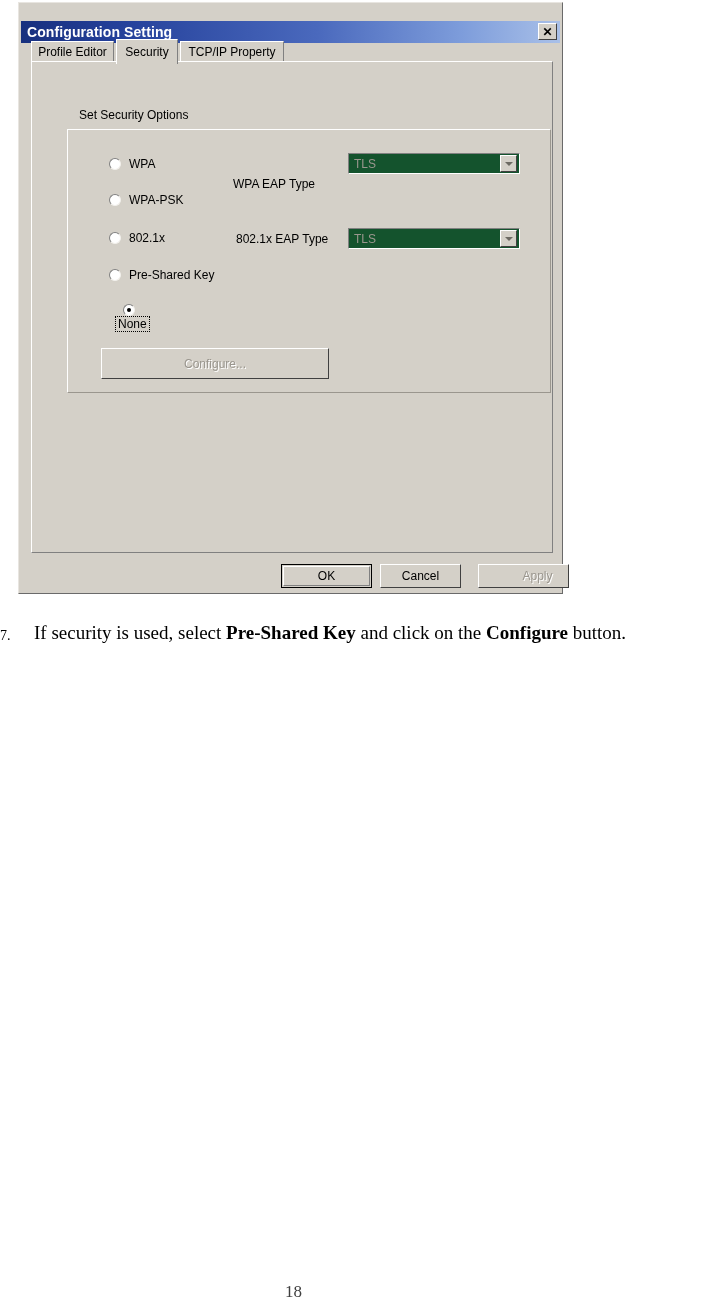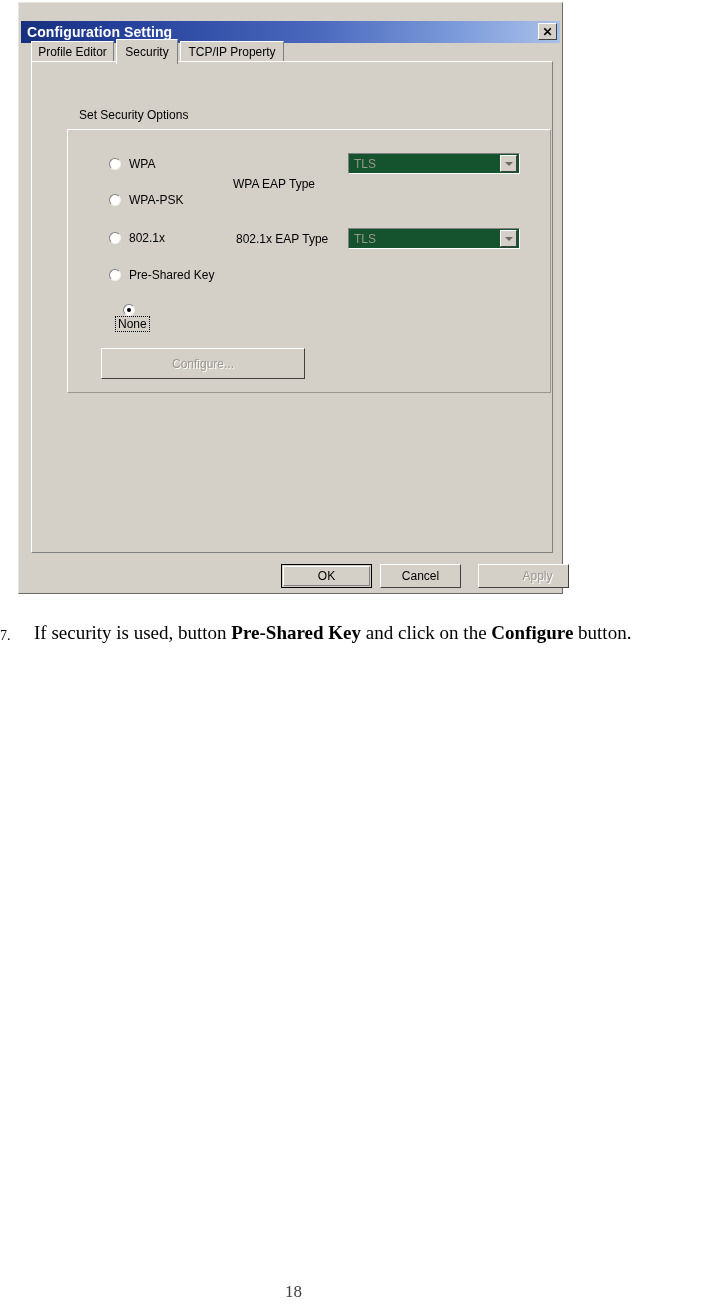--- a/index.html
+++ b/index.html
@@ -275,21 +275,21 @@
     pointer-events: none;
   }
   .btn.disabled {
     color: #9a968e;
     text-shadow: 1px 1px 0 #ffffff;
     cursor: default;
   }
   #configure-button {
     left: 82px;
     top: 345px;
-    width: 204px;
+    width: 228px;
     height: 31px;
   }
   #ok-button    { left: 262px; top: 561px; width: 91px; height: 24px; text-align: right; }
   #cancel-button{ left: 361px; top: 561px; width: 81px; height: 24px; }
   #apply-button { left: 459px; top: 561px; width: 91px; height: 24px; padding-left: 28px; }
 
   
   #caption {
     position: absolute;
     left: 0px;
@@ -403,16 +403,16 @@
   <div class="btn" id="cancel-button">
     <span>Cancel</span>
   </div>
   <div class="btn disabled" id="apply-button">
     <span>Apply</span>
   </div>
 </div>
 
 <div id="caption">
   <span id="caption-number">7.</span>
-  <span id="caption-text"><span>If security is used, button </span><b>Pre-Shared Key</b><span> and click on the </span><b>Configure</b><span> button.</span></span>
+  <span id="caption-text"><span>If security is used, select </span><b>Pre-Shared Key</b><span> and click on the </span><b>Configure</b><span> button.</span></span>
 </div>
 
 <div id="page-number">18</div>
 
 </body></html>

